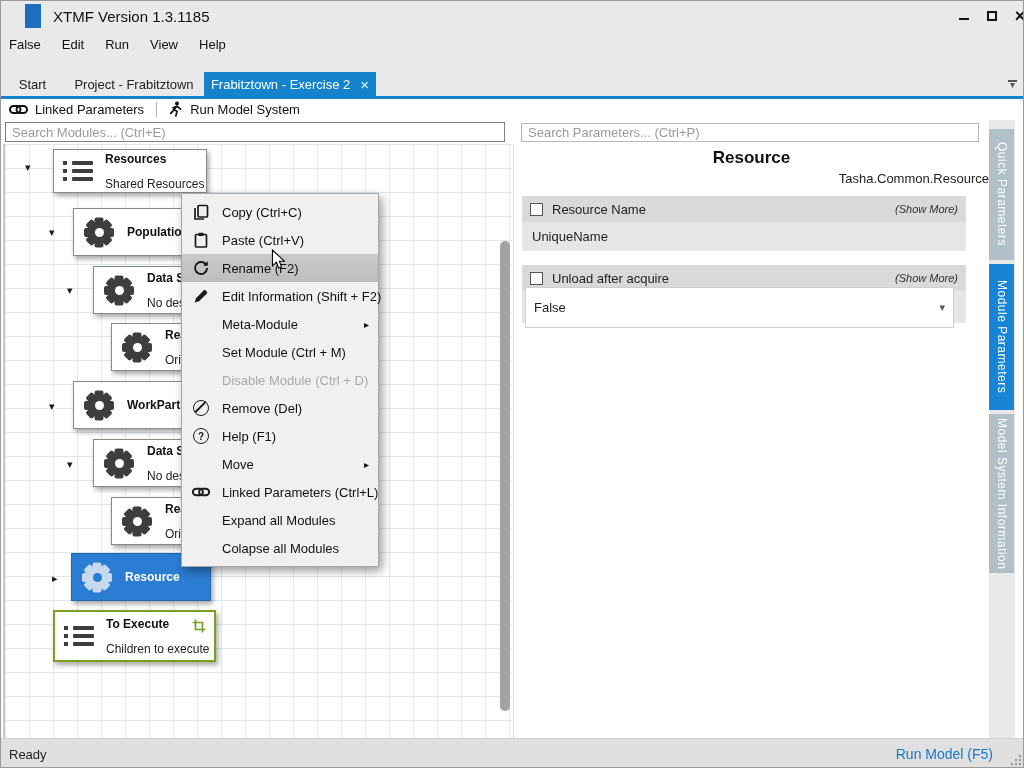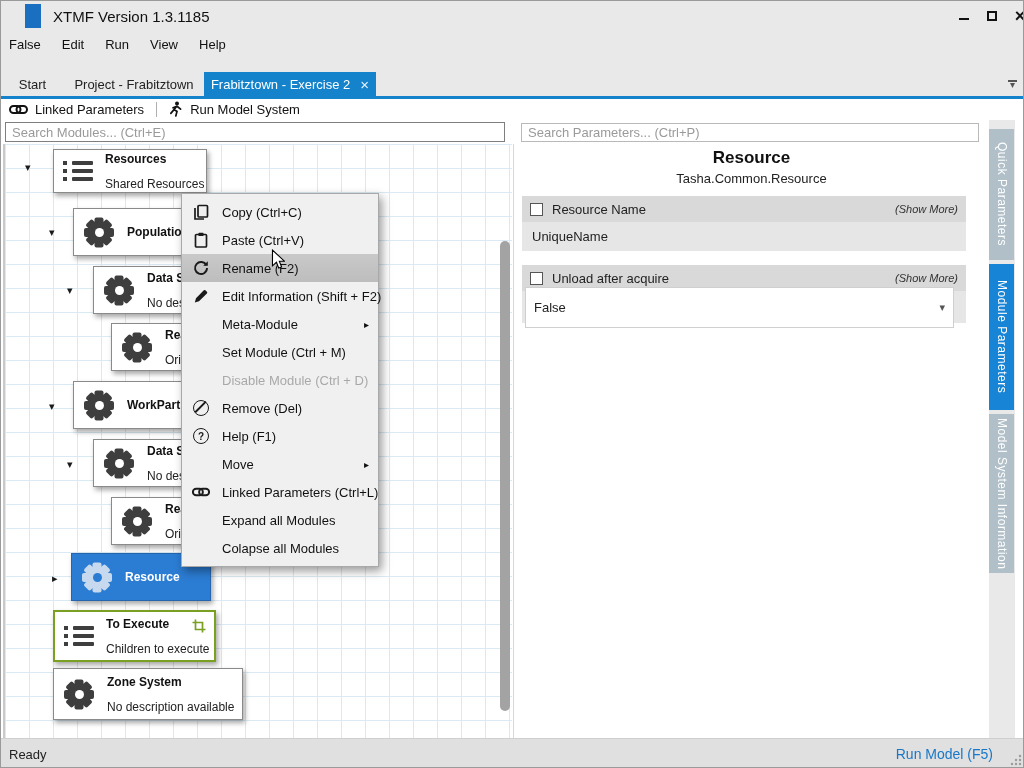--- a/index.html
+++ b/index.html
@@ -88,21 +88,21 @@
   .cm-sub { margin-left:auto; margin-right:9px; font-size:10px; color:#111; }
   .nocirc { position:relative; width:16px; height:16px; border:1.8px solid #1a1a1a; border-radius:50%; }
   .nocirc i { position:absolute; left:-1px; top:5.3px; width:15px; height:1.8px; background:#1a1a1a; transform:rotate(-45deg); }
   .qcirc { width:16px; height:16px; border:1.7px solid #1a1a1a; border-radius:50%; display:flex; align-items:center; justify-content:center;
            font-size:10px; font-weight:bold; color:#1a1a1a; }
   .cursor { position:absolute; left:270px; top:248px; z-index:60; }
 
   
   .rpanel { position:absolute; left:512px; top:143px; width:476px; height:594px; background:#fff; border-left:1px solid #d8d8d8; }
   .rtitle { margin-top:4px; text-align:center; font-size:17px; font-weight:bold; color:#111; }
-  .rsub { margin-top:3px; text-align:center; font-size:13px; color:#222; }
+  .rsub { margin-top:3px; text-align:right; font-size:13px; color:#222; }
   .pgroup { position:absolute; left:8px; width:444px; }
   .phead { height:26px; background:#d9d9d9; display:flex; align-items:center; padding:0 8px; gap:9px; }
   .pcheck { width:13px; height:13px; background:#fff; border:1px solid #555; flex:0 0 13px; }
   .pname { font-size:13px; color:#222; }
   .pshow { margin-left:auto; font-size:11px; font-style:italic; color:#333; }
   .pval { height:29px; background:#e6e6e6; display:flex; align-items:center; padding:0 10px; font-size:13px; color:#222; }
   .pval.ddwrap { padding:3px 12px 3px 3px; height:32px; }
   .dd { flex:1; height:41px; background:#fff; border:1px solid #cfcfcf; display:flex; align-items:center; padding:0 8px; font-size:13px; color:#222; }
   .ddarrow { margin-left:auto; font-size:11px; color:#555; }
 
@@ -318,34 +318,20 @@
         </span>
       <span class="mtxt">
           <span class="mtitle">To Execute</span>
           <span class="msub">Children to execute</span>
         </span>
       <svg class="cropicon" width="14" height="14" viewBox="0 0 14 14">
           <path d="M3.5 0.5v10h10 M0.5 3.5h10v10" fill="none" stroke="#7aa022" stroke-width="1.7"></path>
         </svg>
     </div>
 
-    <div class="mbox" style="left:48px;top:524px;width:190px;height:52px">
-      <span class="gear">
-          <i class="b"></i>
-          <i class="b b1"></i>
-          <i class="b b2"></i>
-          <i class="b b3"></i>
-          <i class="core"></i>
-          <i class="hole"></i>
-        </span>
-      <span class="mtxt">
-          <span class="mtitle">Zone System</span>
-          <span class="msub">No description available</span>
-        </span>
-    </div>
 
     <div class="vscroll"></div>
   </div>
 
   <div class="cmenu">
     <div class="cm-item">
       <span class="cm-icon">
           <svg width="16" height="16" viewBox="0 0 16 16">
             <rect x="5" y="1.5" width="9.5" height="11.5" rx="1" fill="none" stroke="#1a1a1a" stroke-width="1.7"></rect>
             <path d="M11 15H2V4" fill="none" stroke="#1a1a1a" stroke-width="1.7"></path>

